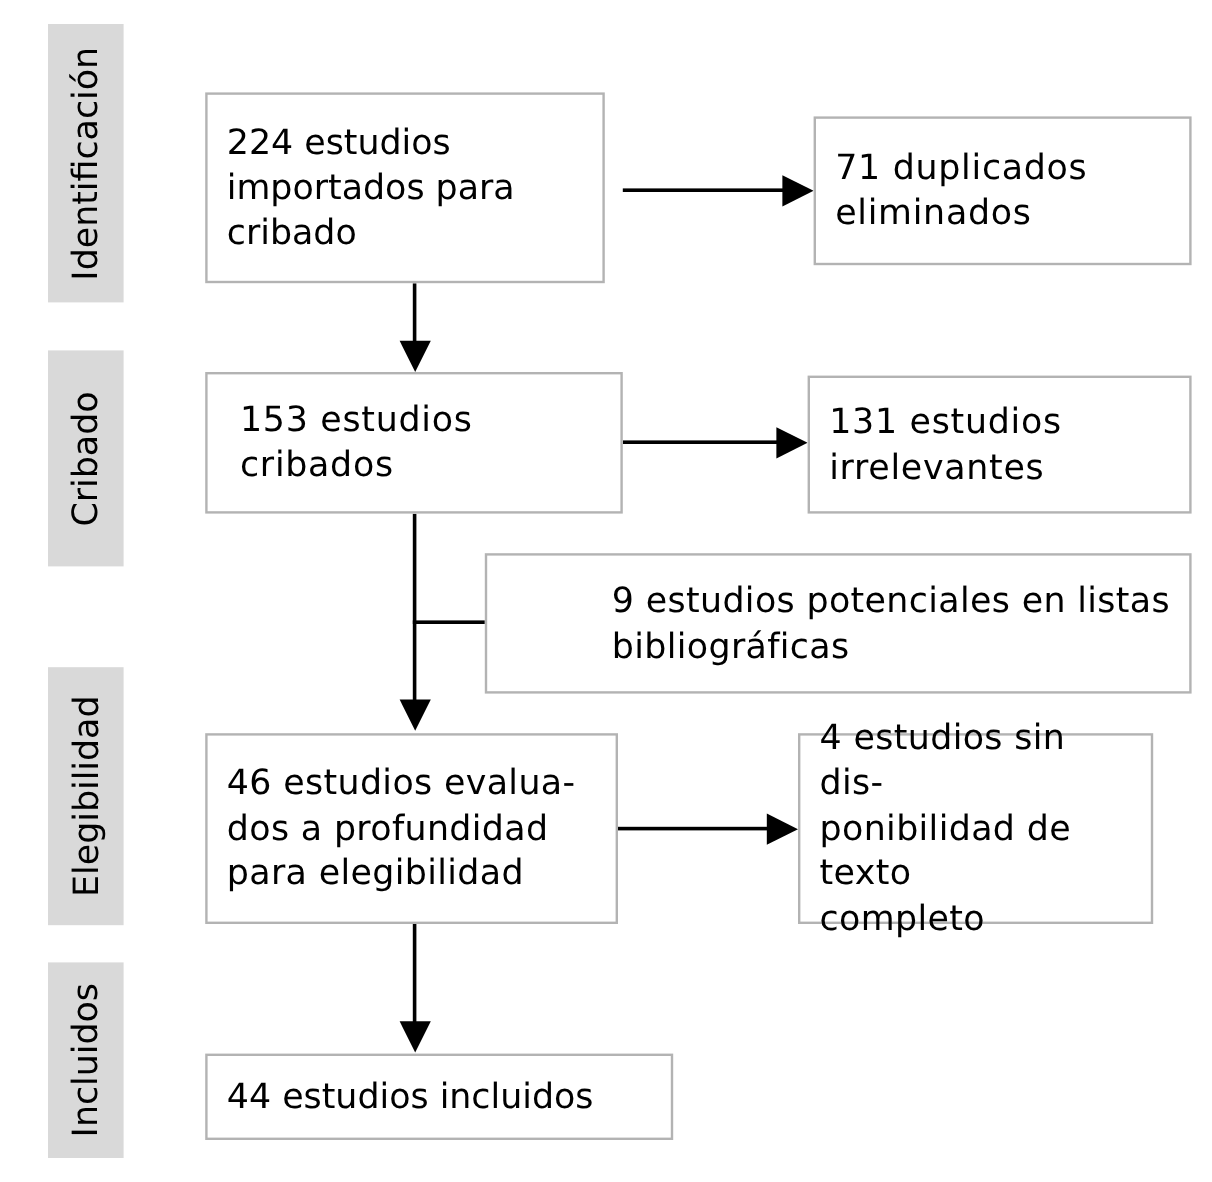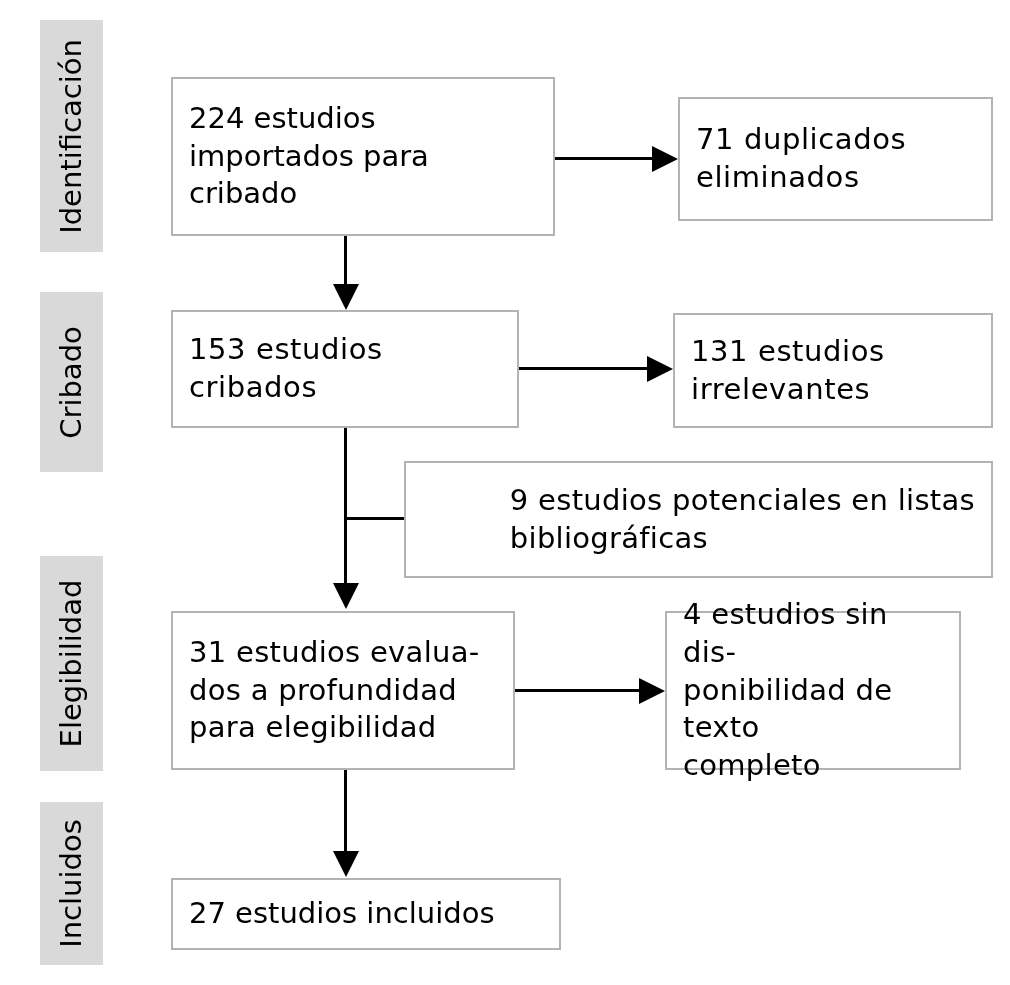--- a/index.html
+++ b/index.html
@@ -119,55 +119,55 @@
   <div class="arrow-down" style="left:333px; top:583px;"></div>
 
   <div class="conn-h" style="left:344px; top:517px; width:62px;"></div>
 
   <div class="conn-h" style="left:515px; top:689px; width:128px;"></div>
   <div class="arrow-right" style="left:639px; top:678px;"></div>
 
   <div class="conn-v" style="left:344px; top:770px; width:3px; height:82px;"></div>
   <div class="arrow-down" style="left:333px; top:851px;"></div>
 
-  <div class="flow-box" style="left:171px; top:77px; width:384px; height:159px;">
+  <div class="flow-box" style="left:171px; top:77px; width:333px; height:159px;">
     <div class="box-text">224 estudios
 importados para
 cribado</div>
   </div>
 
   <div class="flow-box" style="left:678px; top:97px; width:315px; height:124px;justify-content:center;">
     <div class="box-text j-md">71  duplicados
 eliminados</div>
   </div>
 
-  <div class="flow-box" style="left:171px; top:310px; width:348px; height:118px;">
+  <div class="flow-box" style="left:171px; top:310px; width:348px; height:118px;padding-left:11px;">
     <div class="box-text j-md">153   estudios
 cribados</div>
   </div>
 
   <div class="flow-box" style="left:673px; top:313px; width:320px; height:115px;">
     <div class="box-text j-md">131  estudios
 irrelevantes</div>
   </div>
 
   <div class="flow-box" style="left:404px; top:461px; width:589px; height:117px;align-items:flex-end;">
     <div class="box-text j-sm">9 estudios potenciales en listas
 bibliográficas</div>
   </div>
 
   <div class="flow-box" style="left:171px; top:611px; width:344px; height:159px;">
-    <div class="box-text j-sm">31 estudios evalua-
+    <div class="box-text j-sm">46 estudios evalua-
 dos a profundidad
 para  elegibilidad</div>
   </div>
 
   <div class="flow-box" style="left:665px; top:611px; width:296px; height:159px;">
     <div class="box-text j-sm">4 estudios sin dis-
 ponibilidad de texto
 completo</div>
   </div>
 
   <div class="flow-box" style="left:171px; top:878px; width:390px; height:72px;">
-    <div class="box-text">27 estudios incluidos</div>
+    <div class="box-text">44 estudios incluidos</div>
   </div>
 
 </div>
 
 </body></html>

